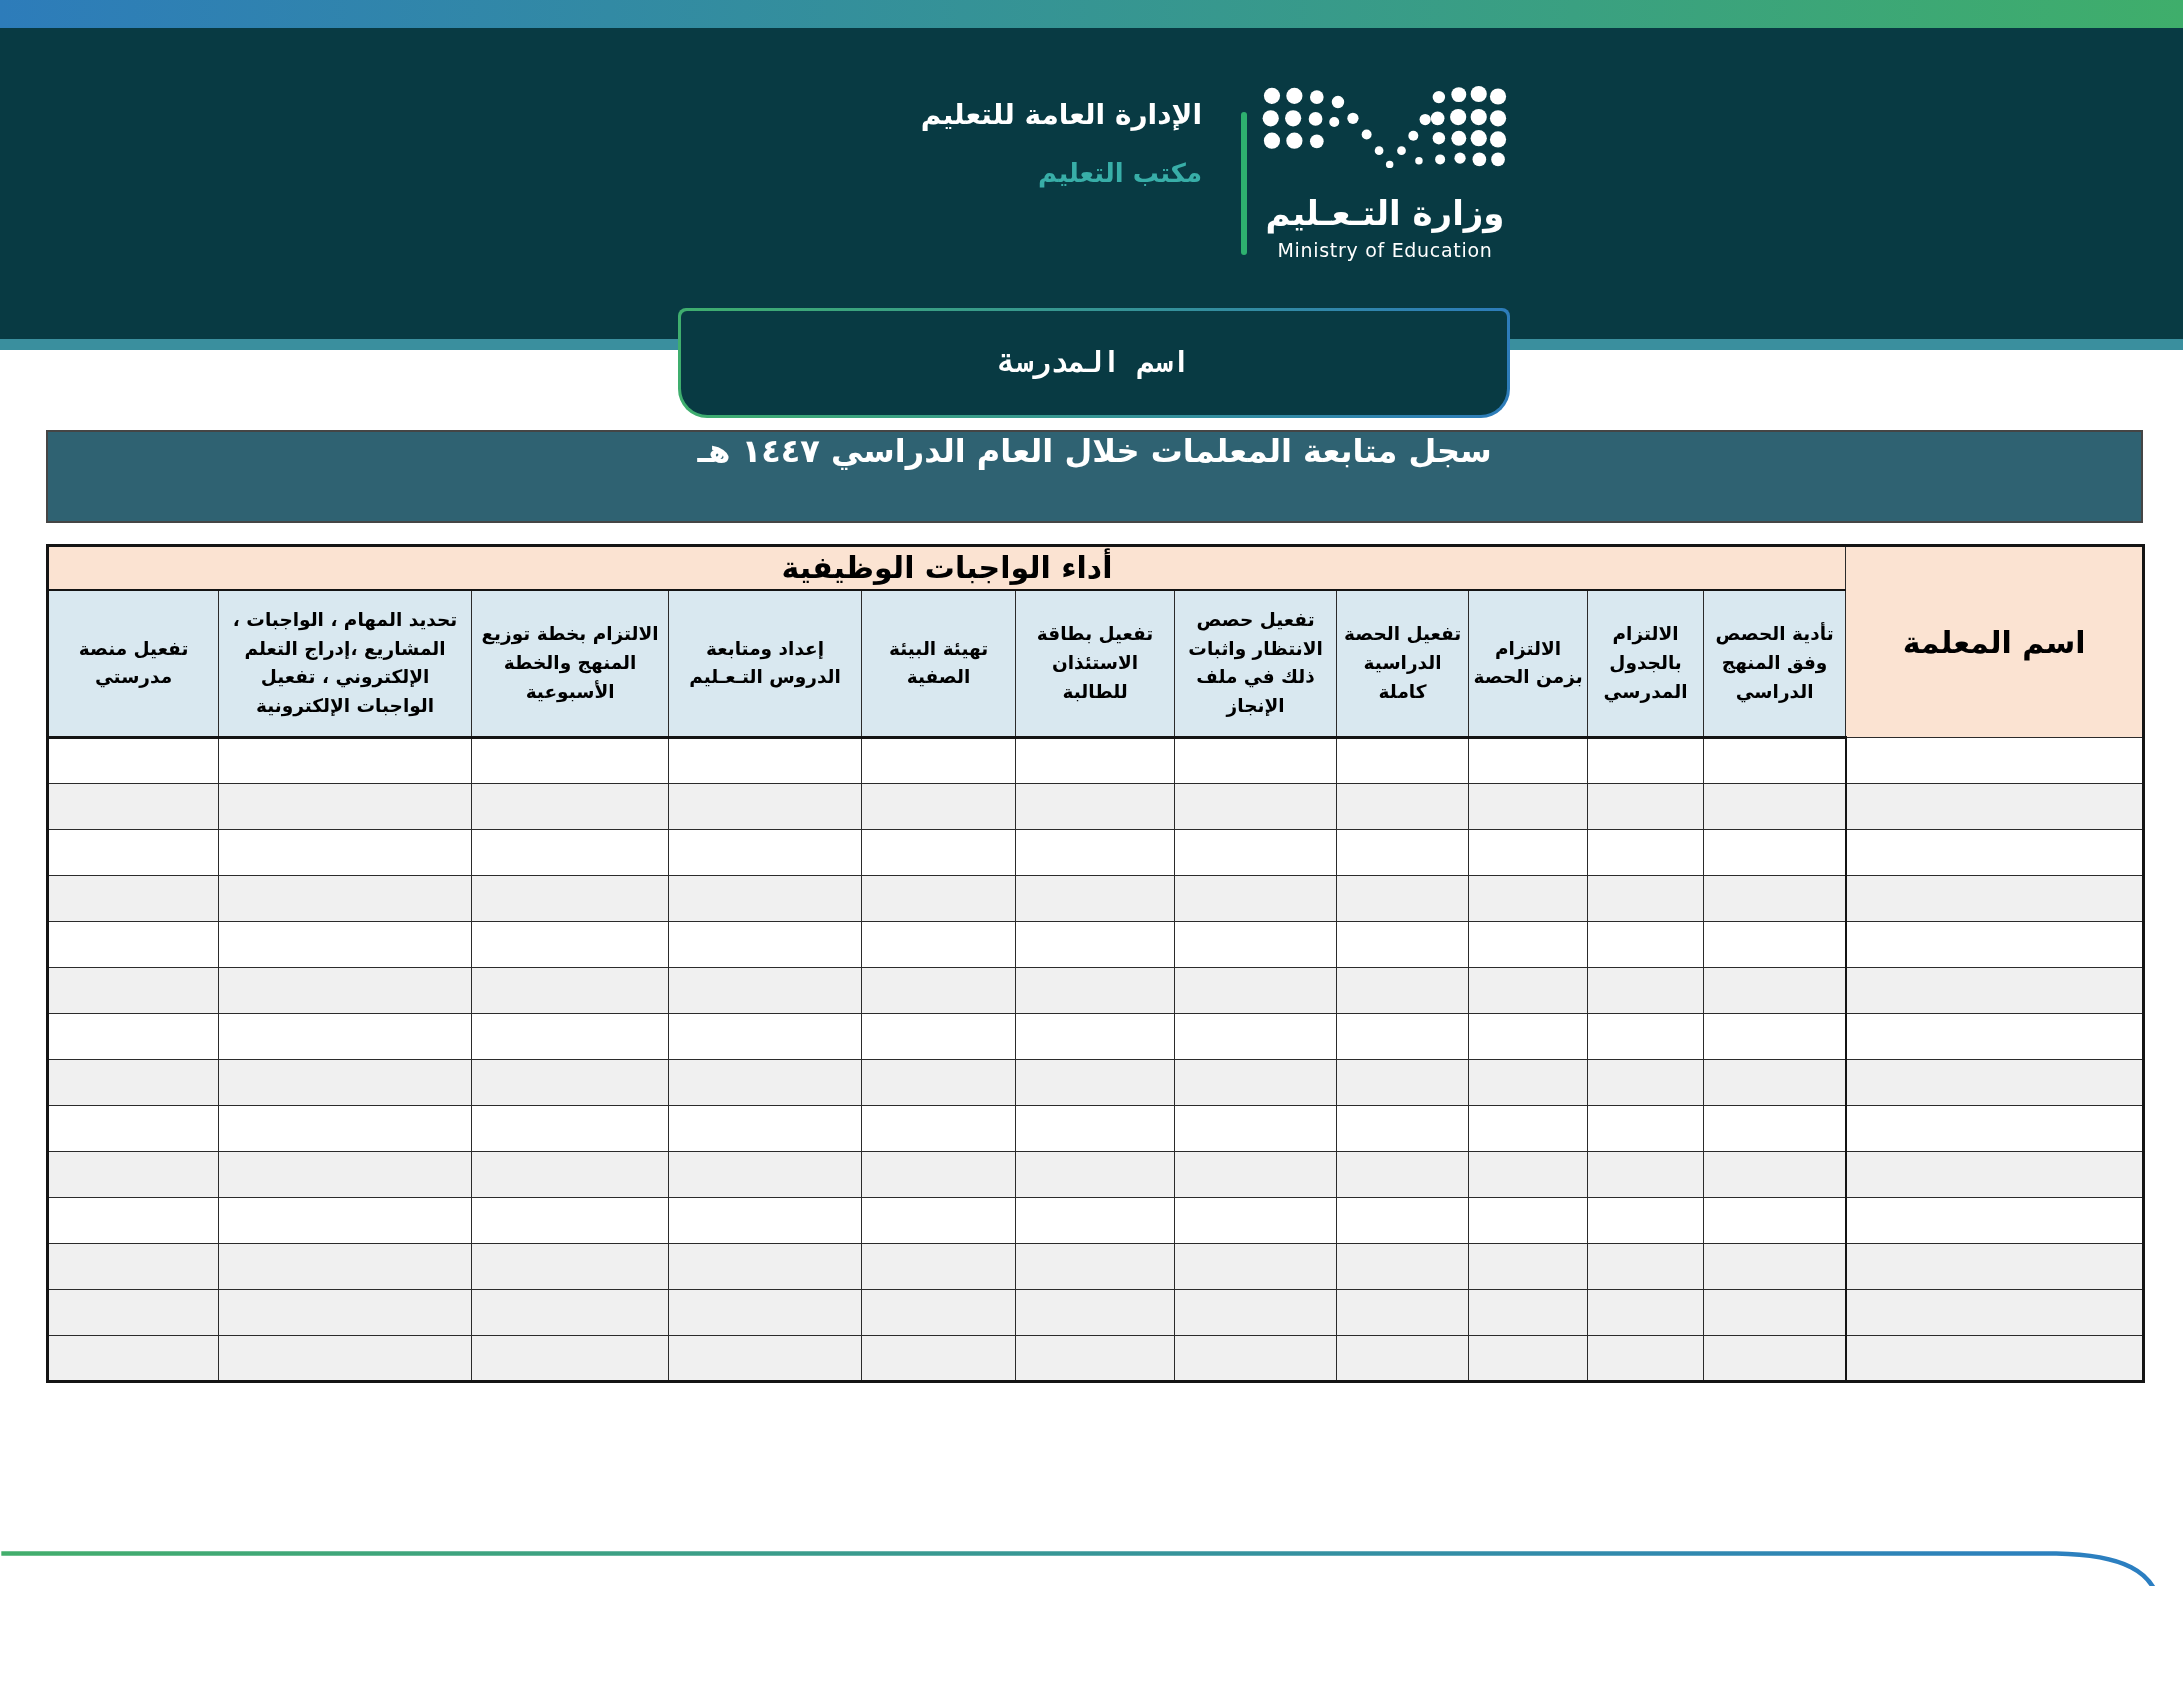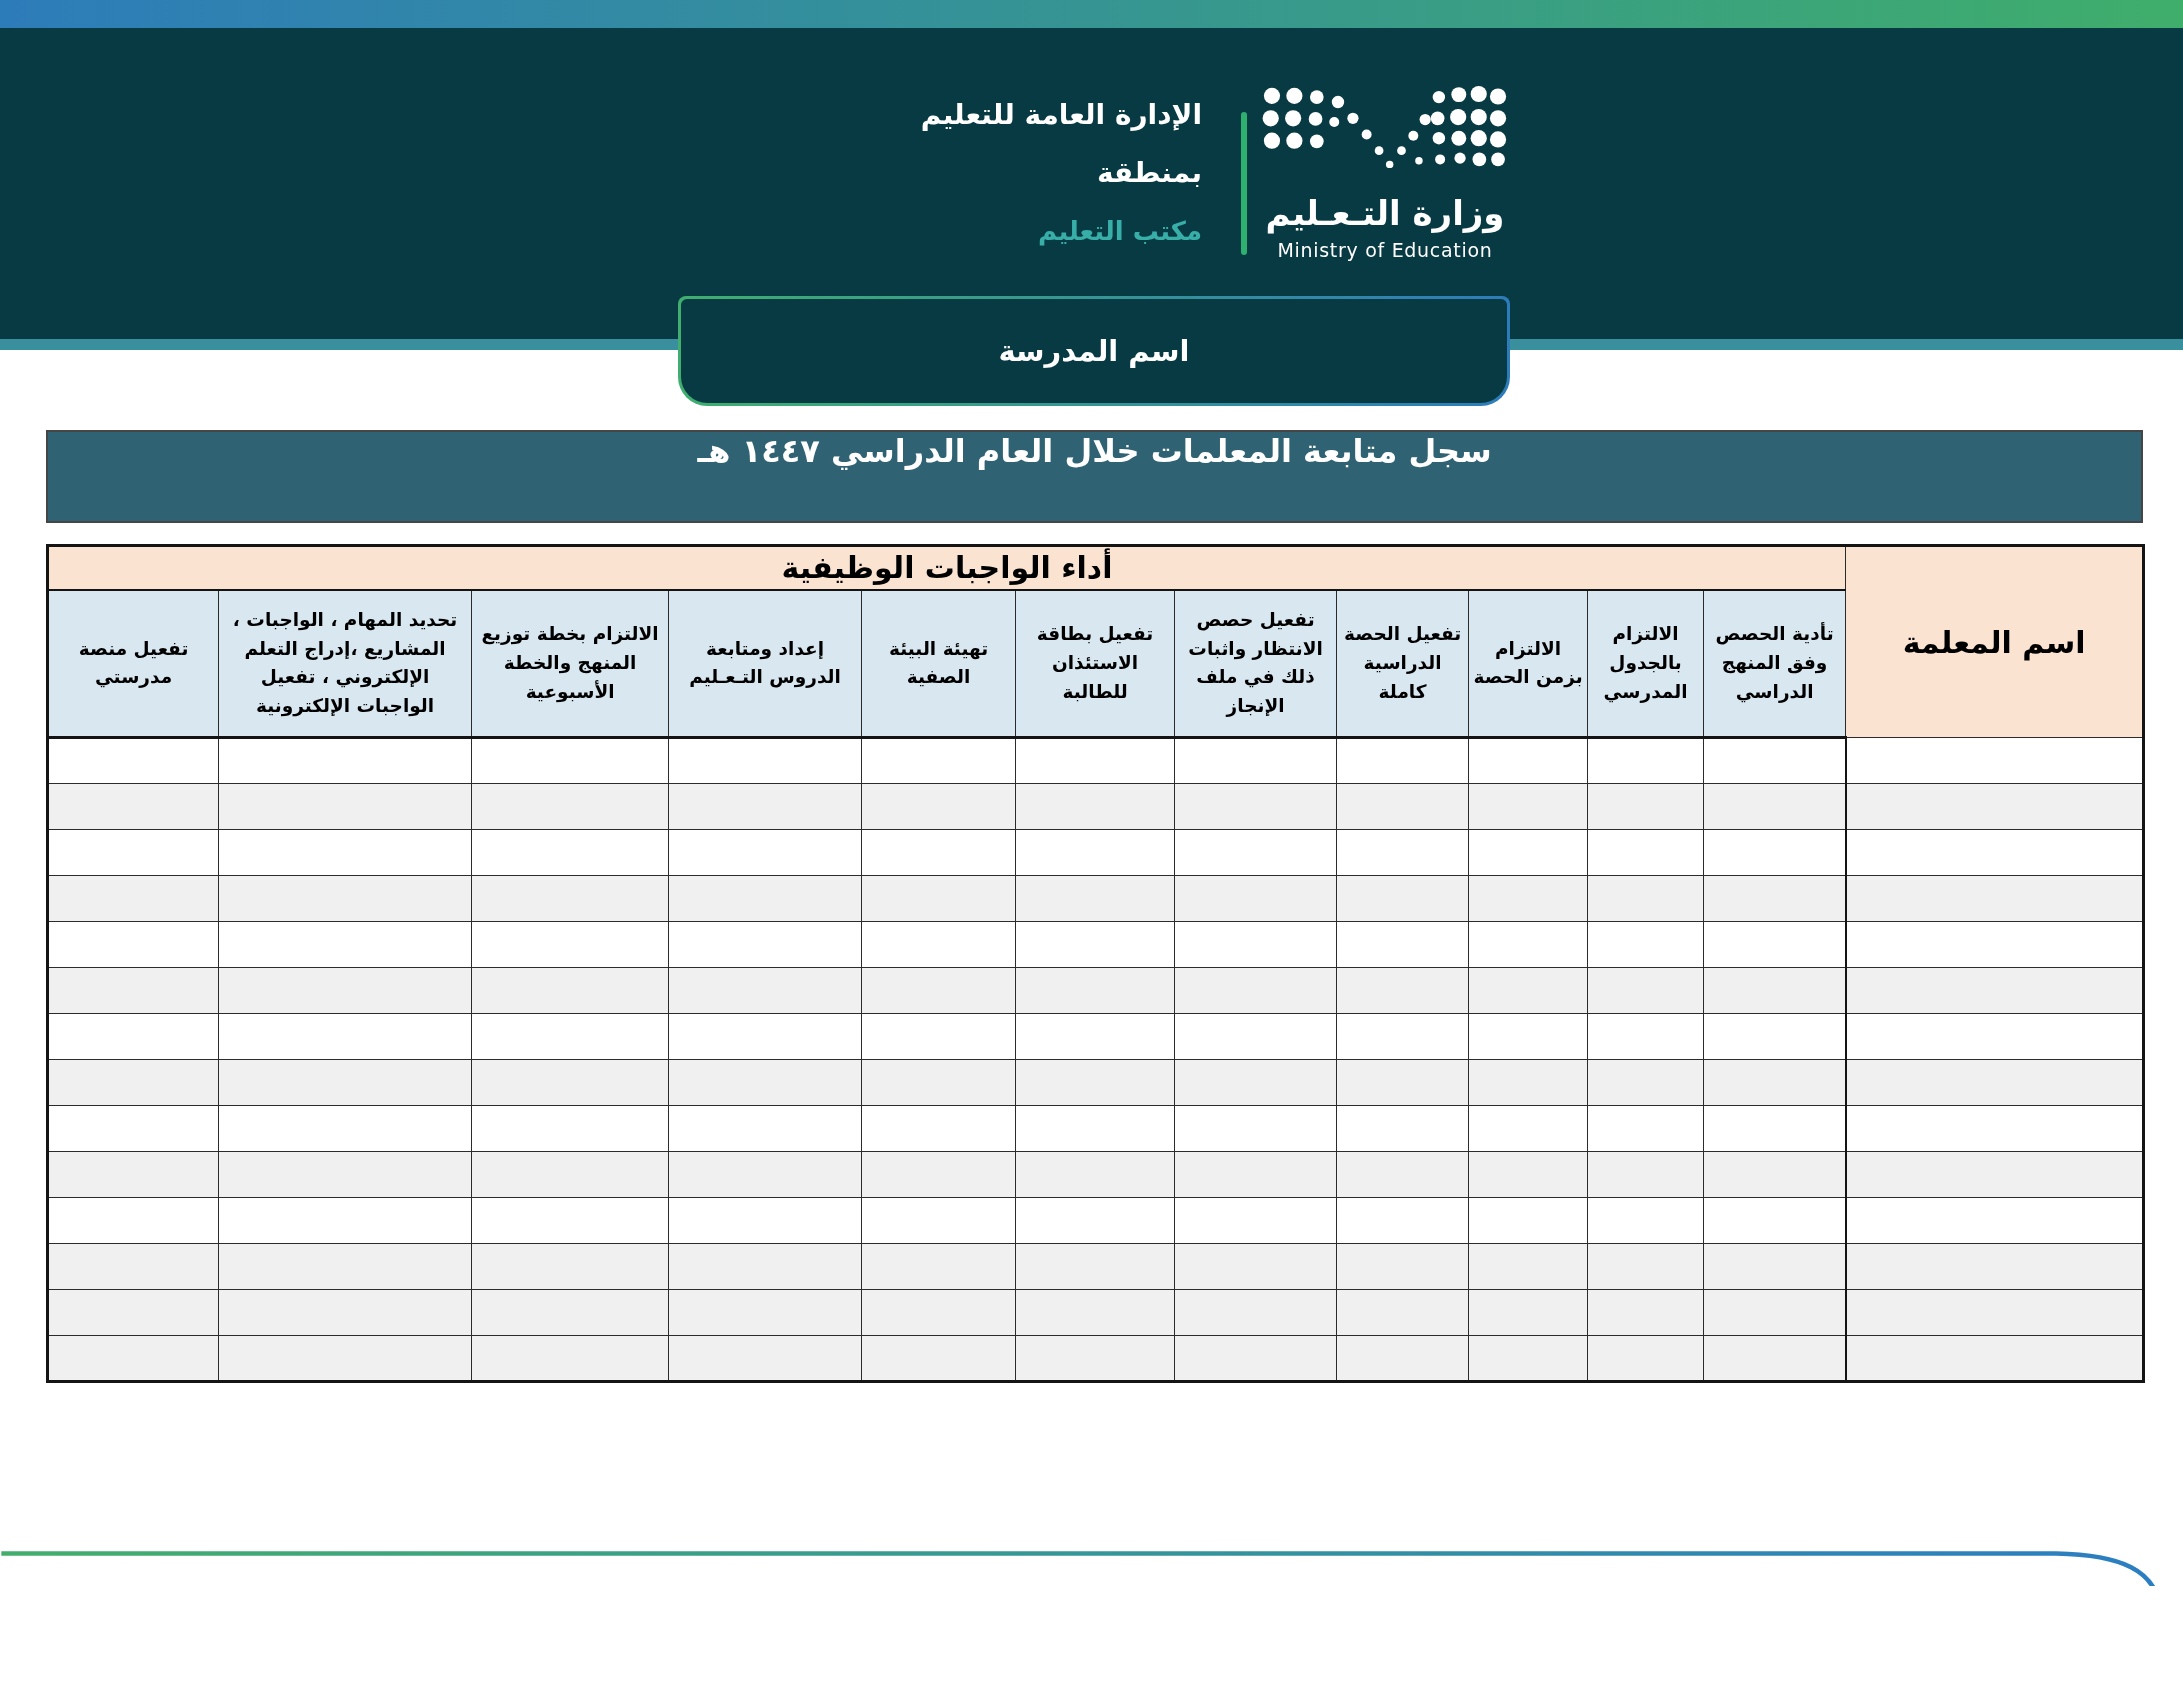--- a/index.html
+++ b/index.html
@@ -32,23 +32,23 @@
 
   
   .logo-sep{position:absolute; left:1241px; top:112px; width:6px; height:143px;
     background:var(--logo-green); border-radius:3.3px;}
   .logo-block{position:absolute; left:1262px; top:83px; width:246px; text-align:center; color:#fff;}
   .logo-dots{display:block; margin:0 auto;}
   .logo-ar{margin-top:14.6px; font-size:34px; font-weight:bold; line-height:44px; white-space:nowrap;text-align:center;}
   .logo-en{margin-top:4px; font-size:19px; line-height:22.5px; letter-spacing:0.7px; white-space:nowrap;}
 
   
-  .school-box{position:absolute; left:678px; top:296px; width:832px; height:110px;
+  .school-box{position:absolute; left:678px; top:308px; width:832px; height:110px;
     background:linear-gradient(90deg,#3fae6e,#2d7cba);
-    border-radius:8px 8px 29px 29px; padding:17px; box-sizing:border-box;}
+    border-radius:8px 8px 29px 29px; padding:17px; box-sizing:border-box;font-family:Liberation Mono, monospace;}
   .school-box-inner{position:absolute; left:3.3px; top:3.3px; right:3.3px; bottom:3.3px;
     background:var(--header-band); border-radius:6px 6px 26.5px 26.5px;
     display:flex; align-items:center; justify-content:center;}
   .school-box-label{color:#ffffff; font-size:29px; font-weight:bold; direction:rtl;}
 
   
   .title-bar{position:absolute; left:46px; top:430px; width:2097px; height:93px;
     background:var(--titlebar-fill); border:2px solid #454545; box-sizing:border-box;
     display:flex; align-items:flex-start; justify-content:center;}
   .title-bar-text{color:#ffffff; font-size:32px; font-weight:bold; direction:rtl; white-space:nowrap;}
@@ -79,21 +79,20 @@
 
 <div id="page">
 
   <div class="top-bar"></div>
 
   <div class="header-band"></div>
   <div class="teal-strip"></div>
 
   <div class="org-block">
     <div class="org-line">الإدارة العامة للتعليم</div>
-    <div class="org-line">بمنطقة</div>
     <div class="org-line office">مكتب التعليم</div>
   </div>
 
   <div class="logo-sep"></div>
 
   <div class="logo-block">
     <svg class="logo-dots" width="246" height="93" viewBox="0 0 395 140" id="logo-dots-svg">
         <circle cx="16" cy="16" r="13" fill="#ffffff"></circle>
         <circle cx="52" cy="16" r="13" fill="#ffffff"></circle>
         <circle cx="88" cy="18" r="11" fill="#ffffff"></circle>

